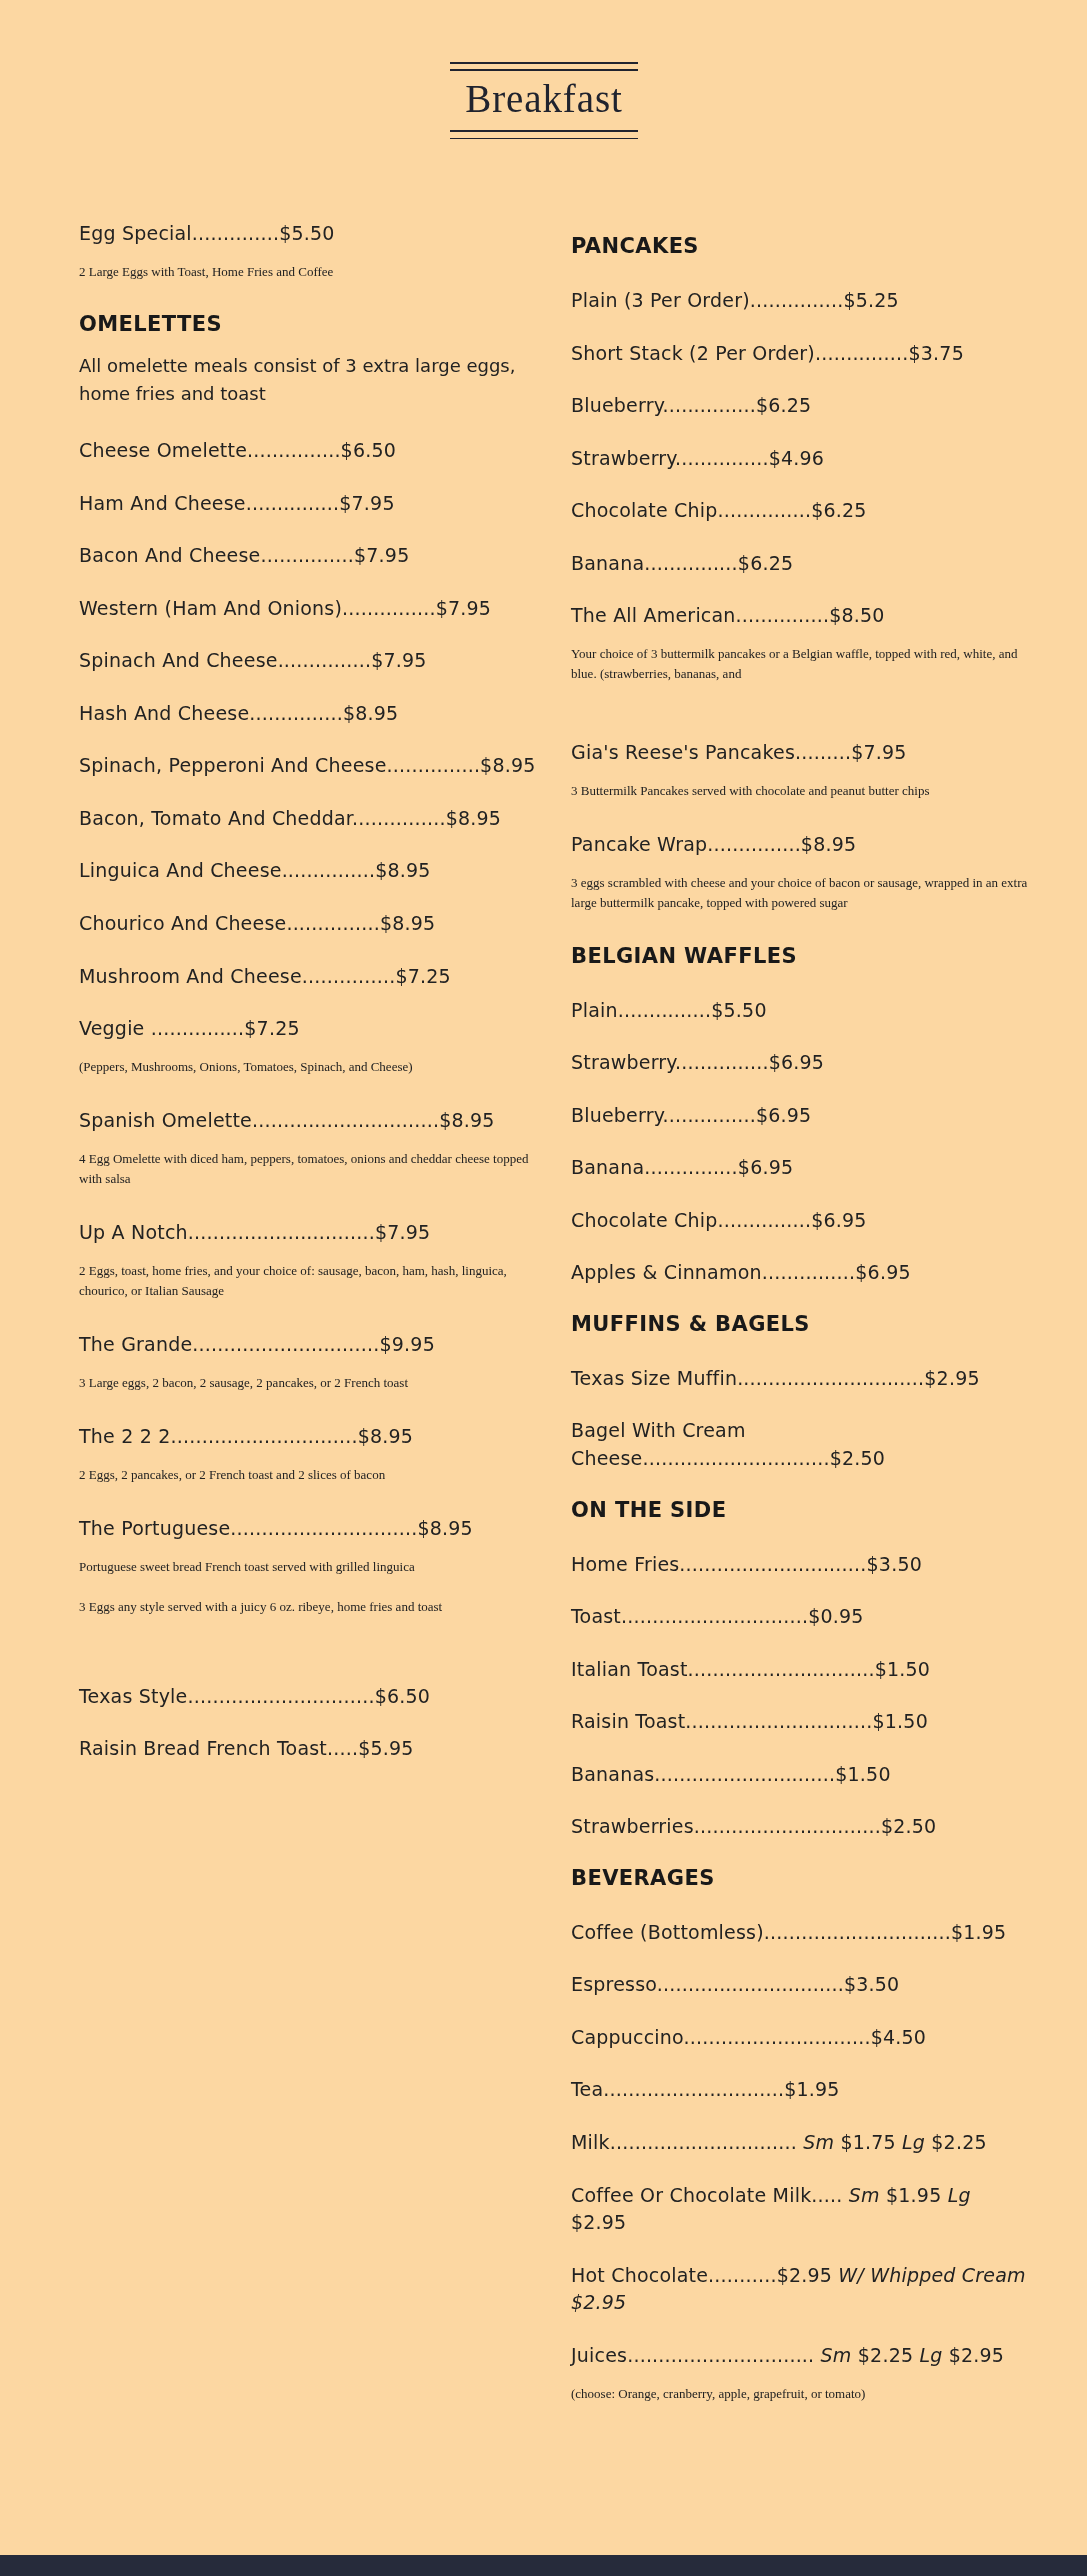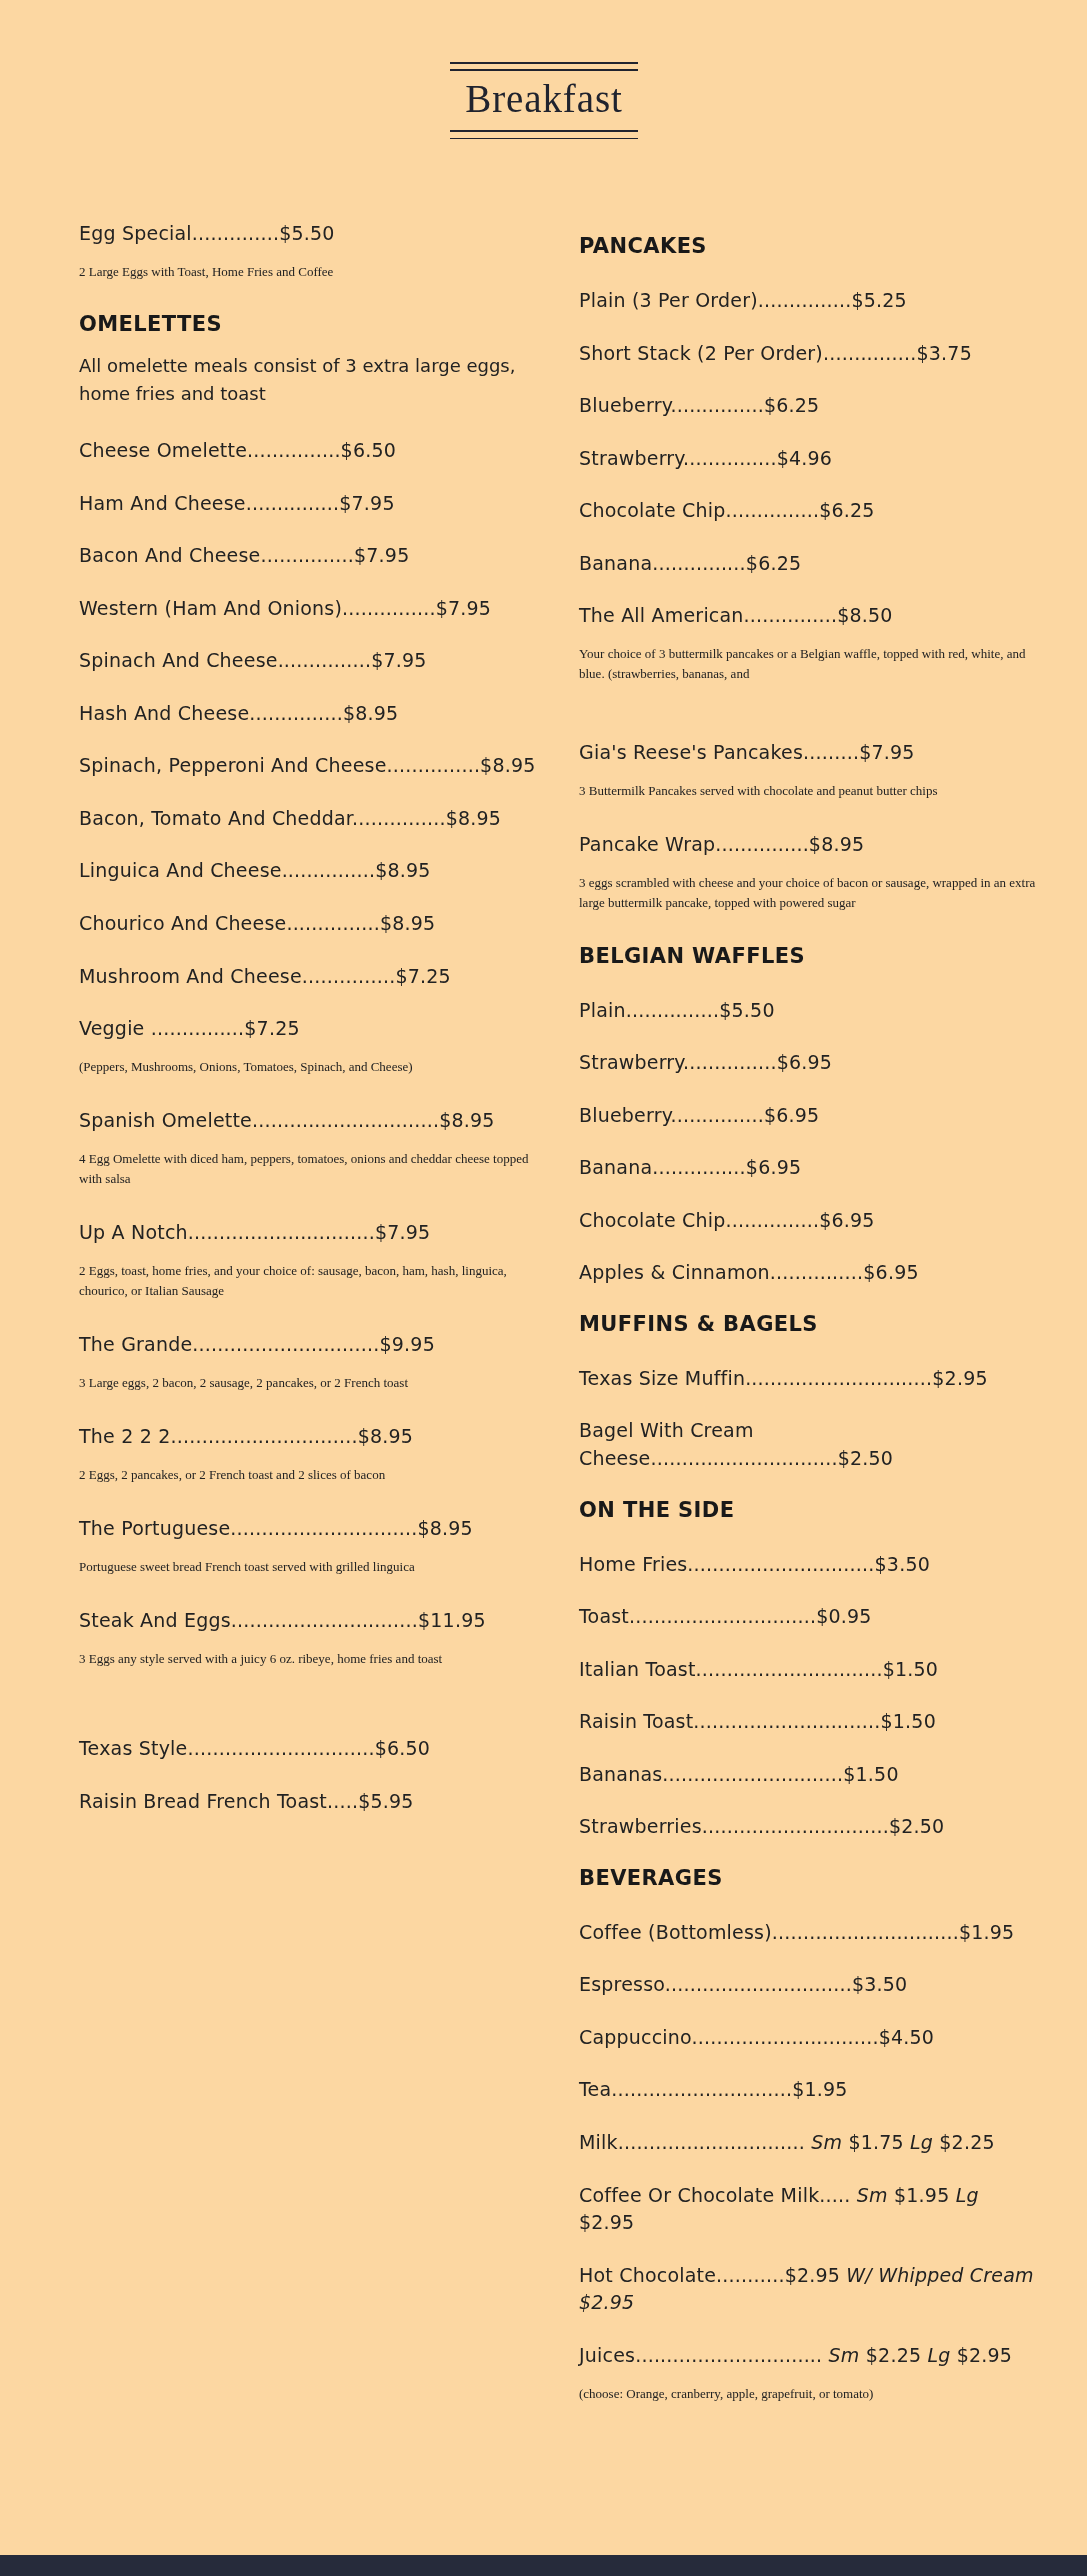--- a/index.html
+++ b/index.html
@@ -31,21 +31,21 @@
     font-family: "Liberation Serif", "DejaVu Serif", serif;
     font-size: 39px;
     font-weight: 500;
     letter-spacing: 0.9px;
     color: var(--title);
     margin: 5.4px 0 9px;
   }
   .menu-columns {
     display: flex;
     padding: 75px 0 0 79px;
-    gap: 40px;
+    gap: 32px;
     align-items: flex-start;
   }
   .col { width: 460px; }
   .menu-item {
     font-size: 19px;
     line-height: 1.45;
     letter-spacing: 0.2px;
     margin-bottom: 25px;
     word-break: break-word;
   }
@@ -114,21 +114,20 @@
         <div class="menu-item">Spanish Omelette..............................$8.95</div>
         <div class="item-desc">4 Egg Omelette with diced ham, peppers, tomatoes, onions and cheddar cheese topped with salsa</div>
         <div class="menu-item">Up A Notch..............................$7.95</div>
         <div class="item-desc">2 Eggs, toast, home fries, and your choice of: sausage, bacon, ham, hash, linguica, chourico, or Italian Sausage</div>
         <div class="menu-item">The Grande..............................$9.95</div>
         <div class="item-desc">3 Large eggs, 2 bacon, 2 sausage, 2 pancakes, or 2 French toast</div>
         <div class="menu-item">The 2 2 2..............................$8.95</div>
         <div class="item-desc">2 Eggs, 2 pancakes, or 2 French toast and 2 slices of bacon</div>
         <div class="menu-item">The Portuguese..............................$8.95</div>
         <div class="item-desc">Portuguese sweet bread French toast served with grilled linguica</div>
-        <div class="menu-item">Steak And Eggs..............................$11.95</div>
         <div class="item-desc">3 Eggs any style served with a juicy 6 oz. ribeye, home fries and toast</div>
         <div style="height: 36px;"></div>
         <div class="menu-item">Texas Style..............................$6.50</div>
         <div class="menu-item">Raisin Bread French Toast.....$5.95</div>
       </section>
     <section class="col">
         <div class="menu-heading">PANCAKES</div>
         <div class="menu-item">Plain (3 Per Order)...............$5.25</div>
         <div class="menu-item">Short Stack (2 Per Order)...............$3.75</div>
         <div class="menu-item">Blueberry...............$6.25</div>

